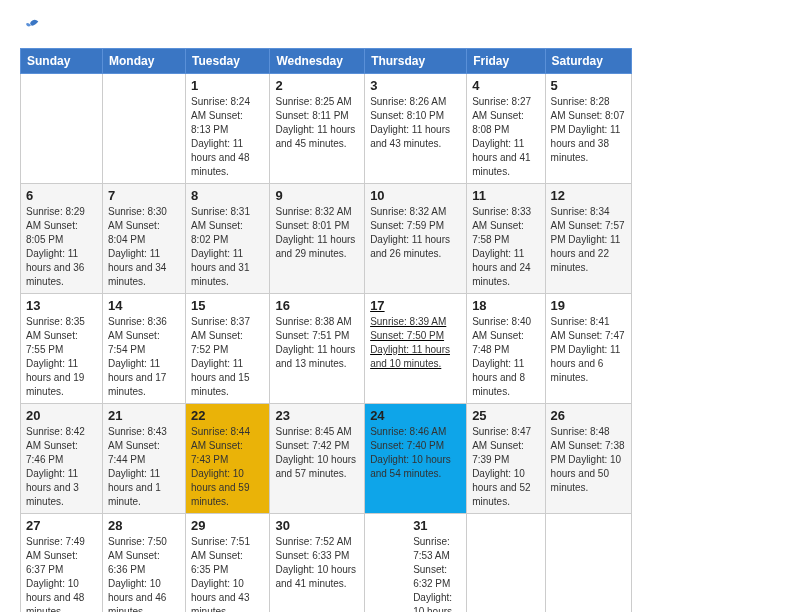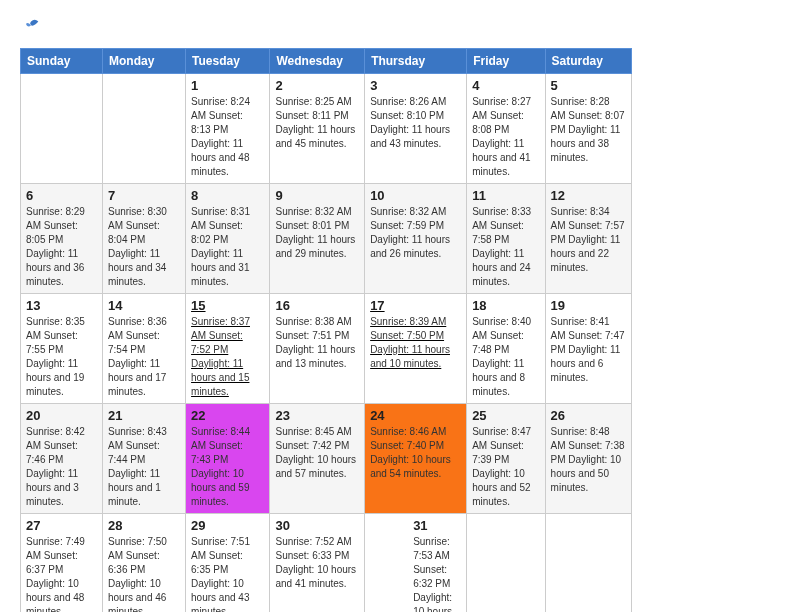--- a/index.html
+++ b/index.html
@@ -226,21 +226,21 @@
             <div class="day-info">Sunrise: 8:35 AM
 Sunset: 7:55 PM
 Daylight: 11 hours and 19 minutes.</div>
           </td>
           <td style="background: rgb(255, 255, 255);">
             <span class="day-number">14</span>
             <div class="day-info">Sunrise: 8:36 AM
 Sunset: 7:54 PM
 Daylight: 11 hours and 17 minutes.</div>
           </td>
-          <td style="background: rgb(255, 255, 255); text-decoration: underline;">
+          <td style="background: rgb(255, 255, 255);">
             <span class="day-number">15</span>
             <div class="day-info">Sunrise: 8:37 AM
 Sunset: 7:52 PM
 Daylight: 11 hours and 15 minutes.</div>
           </td>
           <td style="background: rgb(255, 255, 255);">
             <span class="day-number">16</span>
             <div class="day-info">Sunrise: 8:38 AM
 Sunset: 7:51 PM
 Daylight: 11 hours and 13 minutes.</div>
@@ -270,33 +270,33 @@
             <div class="day-info">Sunrise: 8:42 AM
 Sunset: 7:46 PM
 Daylight: 11 hours and 3 minutes.</div>
           </td>
           <td style="background: rgb(245, 245, 245);">
             <span class="day-number">21</span>
             <div class="day-info">Sunrise: 8:43 AM
 Sunset: 7:44 PM
 Daylight: 11 hours and 1 minute.</div>
           </td>
-          <td style="background: #d946ef;">
+          <td style="background: #eab308;">
             <span class="day-number">22</span>
             <div class="day-info">Sunrise: 8:44 AM
 Sunset: 7:43 PM
 Daylight: 10 hours and 59 minutes.</div>
           </td>
           <td style="background: rgb(245, 245, 245); margin-top: 40px;">
             <span class="day-number">23</span>
             <div class="day-info">Sunrise: 8:45 AM
 Sunset: 7:42 PM
 Daylight: 10 hours and 57 minutes.</div>
           </td>
-          <td style="background: #f97316;">
+          <td style="background: #0ea5e9;">
             <span class="day-number">24</span>
             <div class="day-info">Sunrise: 8:46 AM
 Sunset: 7:40 PM
 Daylight: 10 hours and 54 minutes.</div>
           </td>
           <td style="background: rgb(245, 245, 245);">
             <span class="day-number">25</span>
             <div class="day-info">Sunrise: 8:47 AM
 Sunset: 7:39 PM
 Daylight: 10 hours and 52 minutes.</div>

